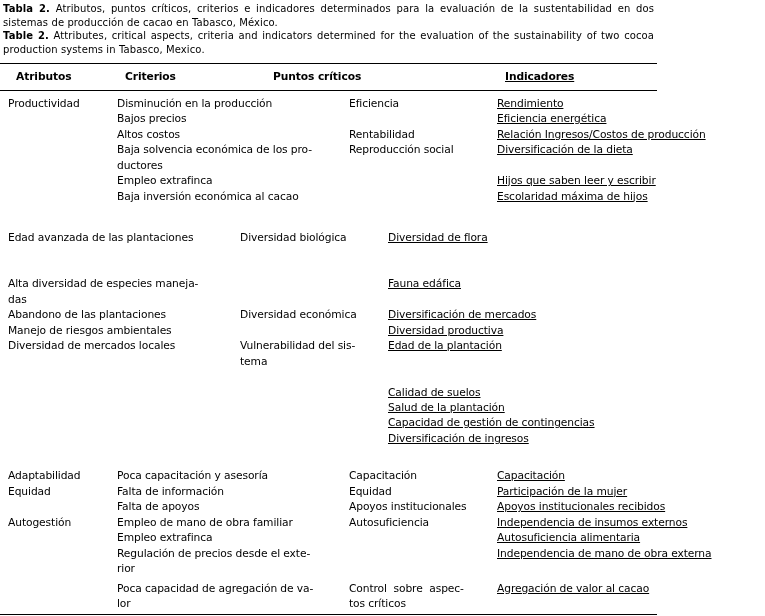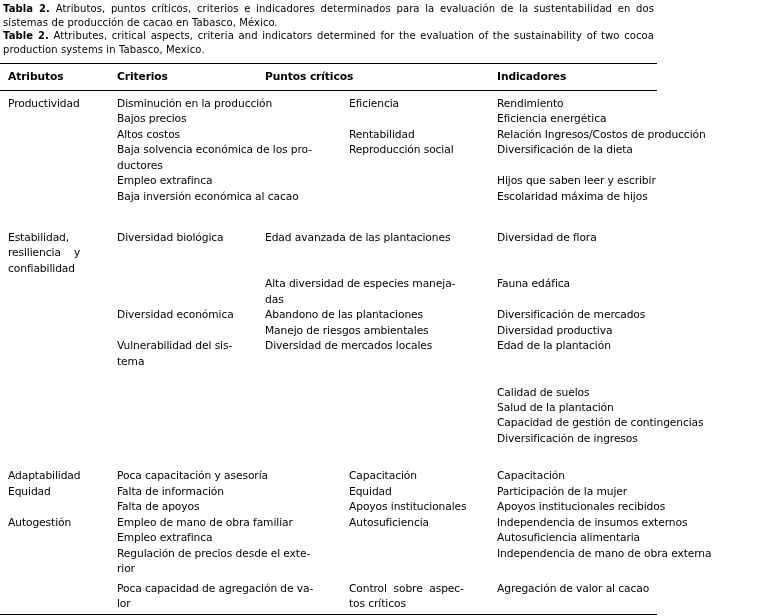--- a/index.html
+++ b/index.html
@@ -29,21 +29,21 @@
   .caption b { font-weight: bold; }
   .table {
     margin-top: 7px;
     border-top: 1.7px solid #000;
     border-bottom: 1.7px solid #000;
   }
   .header-row {
     display: flex;
     align-items: baseline;
     box-sizing: border-box;
-    padding: 5px 0 5px 8px;
+    padding: 5px 0 5px 16px;
     border-bottom: 1.2px solid #000;
     font-weight: bold;
     font-size: 11px;
     line-height: 15px;
     justify-content: space-between;
   }
   .tbody { padding: 0 0 3px 8px; }
   .section { display: flex; }
   .sec-0 { margin-top: 5px; }
   .sec-1 { margin-top: 26px; }
@@ -51,21 +51,21 @@
   .sec-3 { margin-top: 4px; }
   .cell {
     font-size: 10.7px;
     line-height: 15.45px;
     white-space: pre;
     letter-spacing: -0.1px;
   }
   .c1 { width: 109px; flex: 0 0 109px; }
   .c2 { width: 232px; flex: 0 0 232px; }
   .c3 { width: 148px; flex: 0 0 148px; }
-  .c4 { flex: 1 1 auto; }
+  .c4 { flex: 1 1 auto; text-decoration: underline; }
 </style>
 </head>
 <body>
 
 <div class="page">
 
   <div class="caption">
     <p><b>Tabla 2.</b> <span>Atributos, puntos críticos, criterios e indicadores determinados para la evaluación de la sustentabilidad en dos sistemas de producción de cacao en Tabasco, México.</span></p>
     <p><b>Table 2.</b> <span>Attributes, critical aspects, criteria and indicators determined for the evaluation of the sustainability of two cocoa production systems in Tabasco, Mexico.</span></p>
   </div>
@@ -97,40 +97,37 @@
         <div class="cell c4">Rendimiento
 Eficiencia energética
 Relación Ingresos/Costos de producción
 Diversificación de la dieta
 
 Hijos que saben leer y escribir
 Escolaridad máxima de hijos</div>
       </div>
 
       <div class="section sec-1">
-        <div class="cell c1">Estabilidad,
-resiliencia    y
-confiabilidad</div>
+        <div class="cell c2">Edad avanzada de las plantaciones
+
+
+Alta diversidad de especies maneja-
+das
+Abandono de las plantaciones
+Manejo de riesgos ambientales
+Diversidad de mercados locales</div>
         <div class="cell c3">Diversidad biológica
 
 
 
 
 Diversidad económica
 
 Vulnerabilidad del sis-
 tema</div>
-        <div class="cell c2">Edad avanzada de las plantaciones
-
-
-Alta diversidad de especies maneja-
-das
-Abandono de las plantaciones
-Manejo de riesgos ambientales
-Diversidad de mercados locales</div>
         <div class="cell c4">Diversidad de flora
 
 
 Fauna edáfica
 
 Diversificación de mercados
 Diversidad productiva
 Edad de la plantación
 
 

